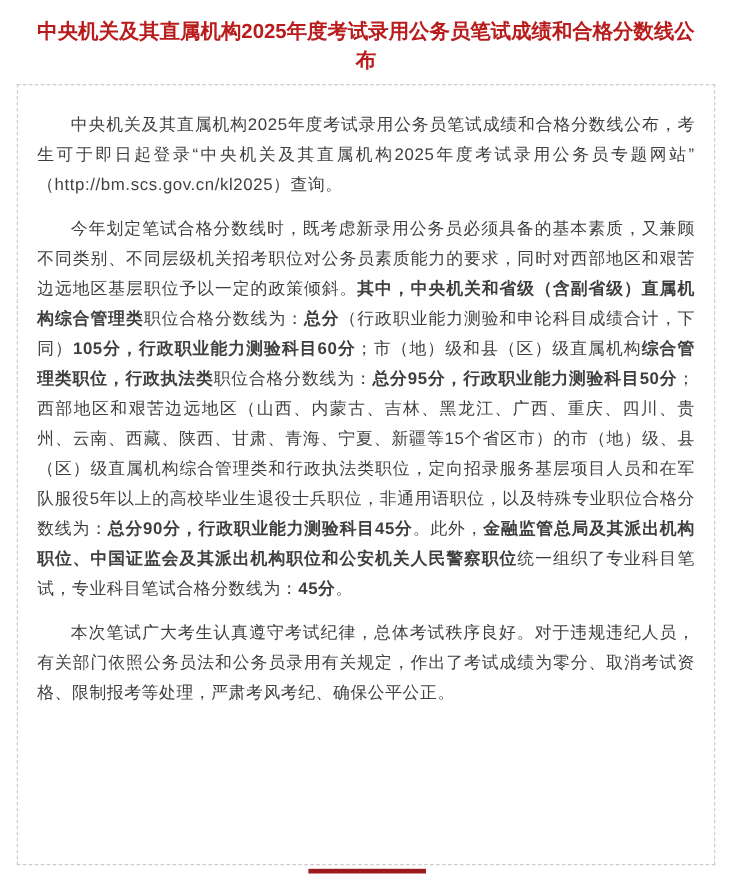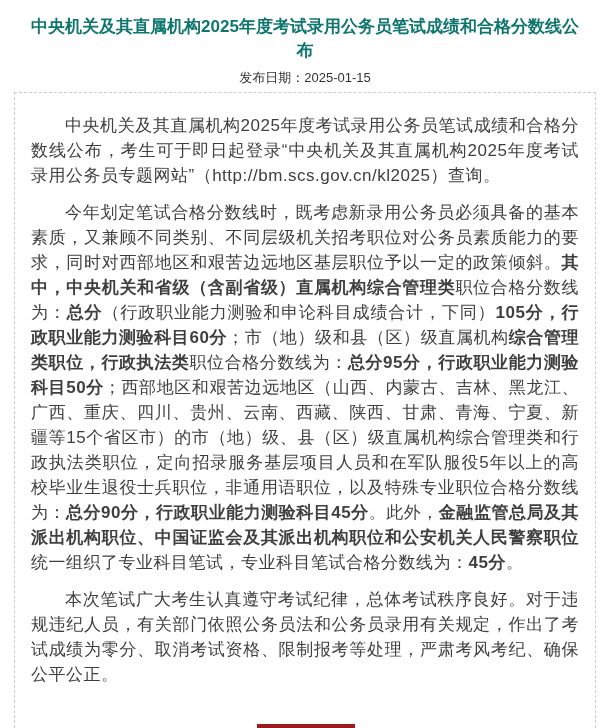--- a/index.html
+++ b/index.html
@@ -28,44 +28,41 @@
   }
   .content-box {
     margin: 7px 14px 0;
     border: 1px dashed #cccccc;
     padding: 8px 16px 18px;
     box-sizing: border-box;
     min-height: 651px;
   }
   .para {
     margin: 12px 0 0;
-    font-size: 17px;
+    font-size: 14px;
     line-height: 25px;
     text-align: justify;
     text-indent: 2em;
     letter-spacing: 0.5px;
   }
   .para strong { font-weight: bold; }
   .bottom-bar {
     position: absolute;
     left: 257px;
     top: 724px;
     width: 98px;
     height: 10px;
     border: 0;
   }
 </style>
 </head>
 <body>
 
 <header class="page-header">
-  <h1 class="page-title" style="color: #0f766e;">中央机关及其直属机构2025年度考试录用公务员笔试成绩和合格分数线公布</h1>
-  <div class="publish-date" style="color: rgb(51, 51, 51);">
-    <span>发布日期：</span><span>2025-01-15</span>
-  </div>
+  <h1 class="page-title" style="color: #b91c1c;">中央机关及其直属机构2025年度考试录用公务员笔试成绩和合格分数线公布</h1>
 </header>
 
 <main class="content-box" style="border-color: rgb(204, 204, 204); color: rgb(63, 63, 63);">
     <p class="para"><span>中央机关及其直属机构2025年度考试录用公务员笔试成绩和合格分数线公布，考生可于即日起登录“中央机关及其直属机构2025年度考试录用公务员专题网站”（http://bm.scs.gov.cn/kl2025）查询。</span></p>
     <p class="para"><span>今年划定笔试合格分数线时，既考虑新录用公务员必须具备的基本素质，又兼顾不同类别、不同层级机关招考职位对公务员素质能力的要求，同时对西部地区和艰苦边远地区基层职位予以一定的政策倾斜。</span><strong>其中，中央机关和省级（含副省级）直属机构综合管理类</strong><span>职位合格分数线为：</span><strong>总分</strong><span>（行政职业能力测验和申论科目成绩合计，下同）</span><strong>105分，行政职业能力测验科目60分</strong><span>；市（地）级和县（区）级直属机构</span><strong>综合管理类职位，行政执法类</strong><span>职位合格分数线为：</span><strong>总分95分，行政职业能力测验科目50分</strong><span>；西部地区和艰苦边远地区（山西、内蒙古、吉林、黑龙江、广西、重庆、四川、贵州、云南、西藏、陕西、甘肃、青海、宁夏、新疆等15个省区市）的市（地）级、县（区）级直属机构综合管理类和行政执法类职位，定向招录服务基层项目人员和在军队服役5年以上的高校毕业生退役士兵职位，非通用语职位，以及特殊专业职位合格分数线为：</span><strong>总分90分，行政职业能力测验科目45分</strong><span>。此外，</span><strong>金融监管总局及其派出机构职位、中国证监会及其派出机构职位和公安机关人民警察职位</strong><span>统一组织了专业科目笔试，专业科目笔试合格分数线为：</span><strong>45分</strong><span>。</span></p>
     <p class="para"><span>本次笔试广大考生认真遵守考试纪律，总体考试秩序良好。对于违规违纪人员，有关部门依照公务员法和公务员录用有关规定，作出了考试成绩为零分、取消考试资格、限制报考等处理，严肃考风考纪、确保公平公正。</span></p>
   </main>
 
 <div class="bottom-bar" style="background: rgb(155, 27, 30);"></div>
 

